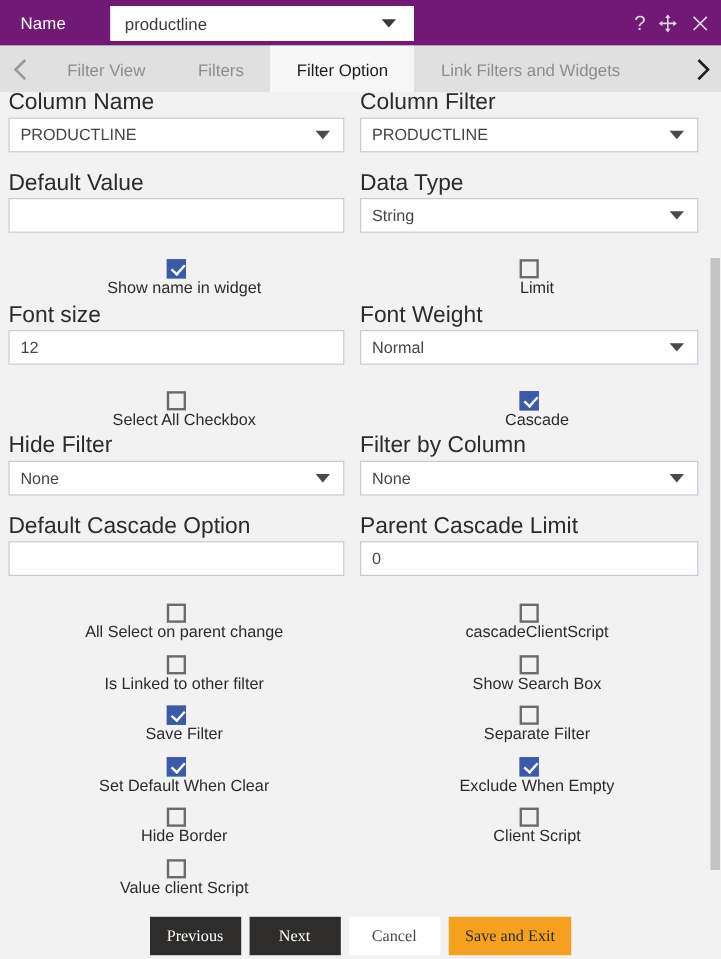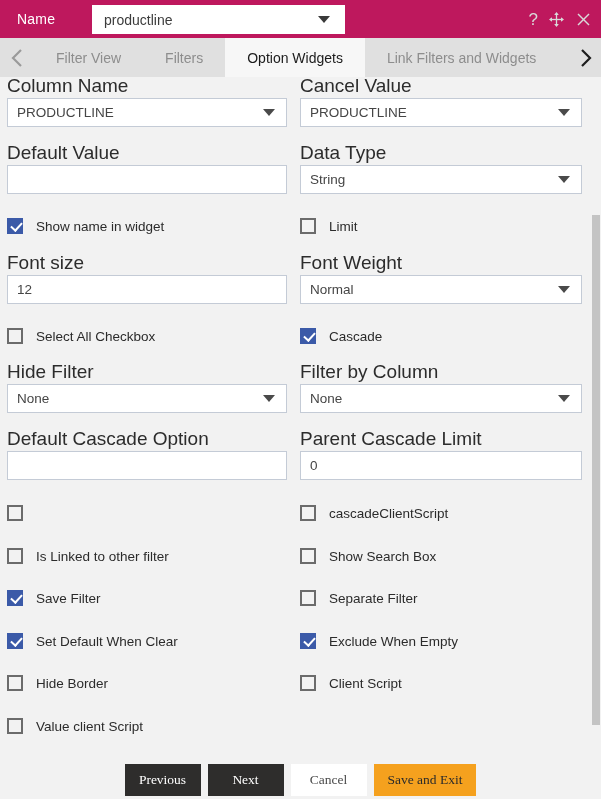--- a/index.html
+++ b/index.html
@@ -6,21 +6,21 @@
   html, body {
     width: 601px; height: 799px;
     font-family: "Liberation Sans", sans-serif;
     background: #f2f2f2;
     overflow: hidden;
   }
 
   
   .titlebar {
     position: absolute; left: 0; top: 0; width: 601px; height: 38px;
-    background: #be185d;
+    background: #701a75;
     display: flex; align-items: center;
   }
   .title-label {
     color: #ffffff; font-size: 14px; margin-left: 17px;
     letter-spacing: .2px; white-space: nowrap;
   }
   .name-select {
     position: absolute; left: 92px; top: 5px; width: 253px; height: 29px;
     background: #ffffff; border: 1px solid #ffffff;
     display: flex; align-items: center; cursor: pointer;
@@ -83,21 +83,21 @@
   }
   .field.sel { cursor: pointer; }
   .field .txt { margin-left: 9px; flex: 1; overflow: hidden; white-space: nowrap; }
   .field .caret {
     width: 0; height: 0; margin-right: 11px;
     border-left: 6px solid transparent; border-right: 6px solid transparent;
     border-top: 7px solid #4a4a4a;
   }
 
   
-  .cb-row { display: flex; align-items: center; height: 20px; }
+  .cb-row { display: flex; align-items: center; height: 20px; flex-direction: column; }
   .cbox {
     width: 16px; height: 16px; flex: none;
     border: 2px solid #6b6b6b; background: transparent;
     position: relative; cursor: pointer;
   }
   .cbox.on { background: #3b5aa8; border-color: #3b5aa8; }
   .cbox.on::after {
     content: ""; position: absolute; left: 4px; top: 0px;
     width: 5px; height: 9px; border: solid #ffffff;
     border-width: 0 2px 2px 0; transform: rotate(42deg);
@@ -173,42 +173,42 @@
 
 <div class="tabbar">
   <div class="chev">
     <svg width="15" height="22" viewBox="0 0 15 22">
       <polyline points="11,3 3,11 11,19" fill="none" stroke="#9a9a9a" stroke-width="2.2"></polyline>
     </svg>
   </div>
   <div class="tabs-wrap">
     <div class="tab">Filter View</div>
     <div class="tab">Filters</div>
-    <div class="tab active">Option Widgets</div>
+    <div class="tab active">Filter Option</div>
     <div class="tab">Link Filters and Widgets</div>
   </div>
   <div class="chev right">
     <svg width="15" height="22" viewBox="0 0 15 22">
       <polyline points="4,3 12,11 4,19" fill="none" stroke="#1d1d1d" stroke-width="2.2"></polyline>
     </svg>
   </div>
 </div>
 
 <div class="body">
 
   <div class="row" style="top:0px;">
     <div class="col-l">
       <div class="flabel">Column Name</div>
       <div class="field sel">
         <span class="txt">PRODUCTLINE</span>
         <span class="caret"></span>
       </div>
     </div>
     <div class="col-r">
-      <div class="flabel">Cancel Value</div>
+      <div class="flabel">Column Filter</div>
       <div class="field sel">
         <span class="txt">PRODUCTLINE</span>
         <span class="caret"></span>
       </div>
     </div>
   </div>
 
   <div class="row" style="top:67px;">
     <div class="col-l">
       <div class="flabel">Default Value</div>
@@ -300,20 +300,21 @@
       <div class="field">
         <span class="txt">0</span>
       </div>
     </div>
   </div>
 
   <div class="row" style="top:426px;">
     <div class="col-l">
       <div class="cb-row">
         <span class="cbox"></span>
+        <span class="cb-label">All Select on parent change</span>
       </div>
     </div>
     <div class="col-r">
       <div class="cb-row">
         <span class="cbox"></span>
         <span class="cb-label">cascadeClientScript</span>
       </div>
     </div>
   </div>
 

